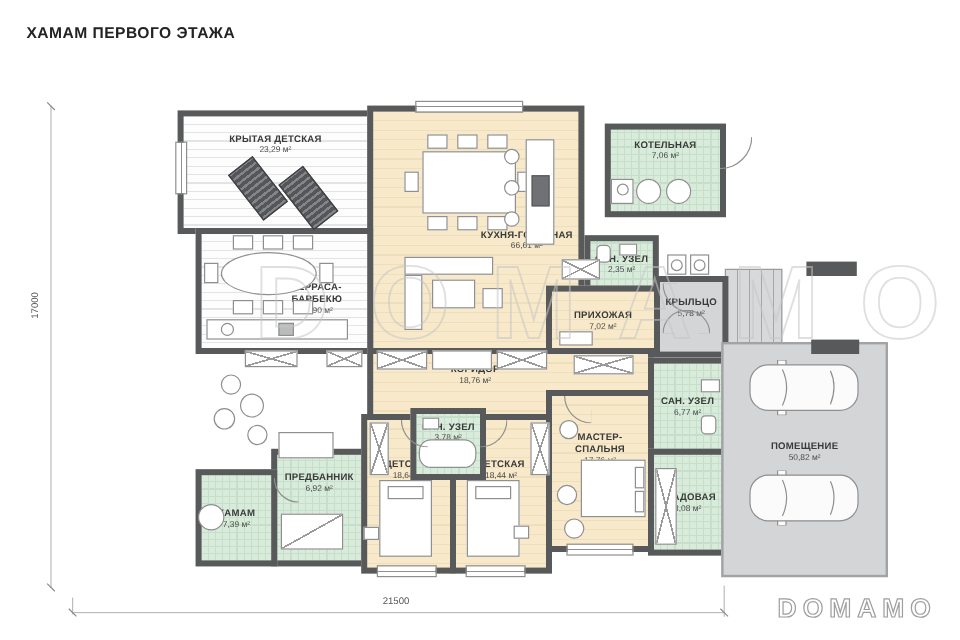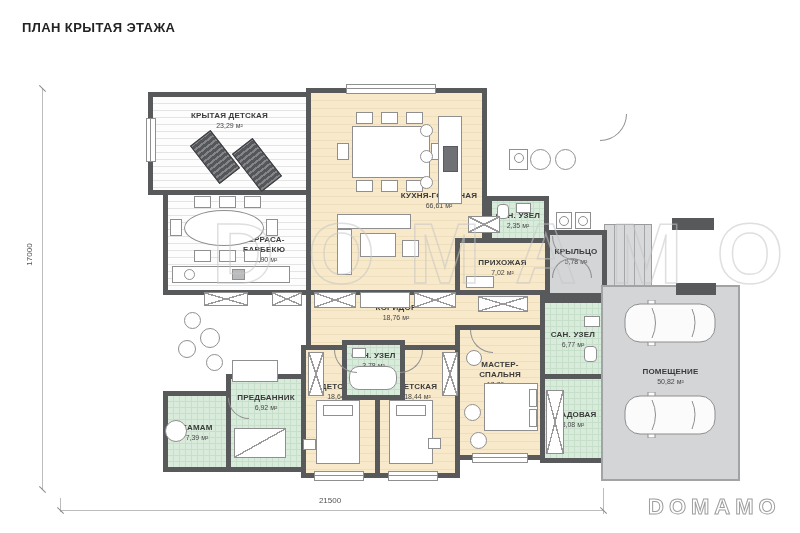--- a/index.html
+++ b/index.html
@@ -44,21 +44,21 @@
     color:transparent;-webkit-text-stroke:1.5px #c6c6c6;opacity:.55;z-index:6;pointer-events:none}
   .logo{position:absolute;left:648px;top:494px;font-size:22px;font-weight:bold;letter-spacing:5px;
     color:transparent;-webkit-text-stroke:1px #9e9e9e;z-index:6}
   .car{position:absolute;z-index:3}
 </style>
 </head>
 <body>
 
 <div class="plan">
 
-  <div class="title">ПЛАН КРЫТАЯ ЭТАЖА</div>
+  <div class="title">ХАМАМ ПЕРВОГО ЭТАЖА</div>
 
   <div class="room deck" style="left:148px;top:92px;width:163px;height:103px">
     <div class="lbl" style="top:14px;transform:none">
       <div class="rn">КРЫТАЯ ДЕТСКАЯ</div>
       <div class="ra">23,29 м²</div>
     </div>
   </div>
 
   <div class="room beige" style="left:306px;top:88px;width:181px;height:207px">
     <div class="lbl" style="top:98px;left:auto;right:4px;width:78px;transform:none">
@@ -67,20 +67,26 @@
     </div>
   </div>
 
   <div class="room deck" style="left:163px;top:190px;width:148px;height:105px">
     <div class="lbl" style="top:40px;left:auto;right:2px;width:80px;transform:none">
       <div class="rn">ТЕРРАСА-БАРБЕКЮ</div>
       <div class="ra">27,90 м²</div>
     </div>
   </div>
 
+  <div class="room mint" style="left:504px;top:103px;width:101px;height:78px">
+    <div class="lbl" style="top:8px;transform:none">
+      <div class="rn">КОТЕЛЬНАЯ</div>
+      <div class="ra">7,06 м²</div>
+    </div>
+  </div>
 
 
   <div class="room mint" style="left:487px;top:196px;width:62px;height:47px">
     <div class="lbl">
       <div class="rn">САН. УЗЕЛ</div>
       <div class="ra">2,35 м²</div>
     </div>
   </div>
 
   <div class="room beige" style="left:455px;top:238px;width:95px;height:57px">

